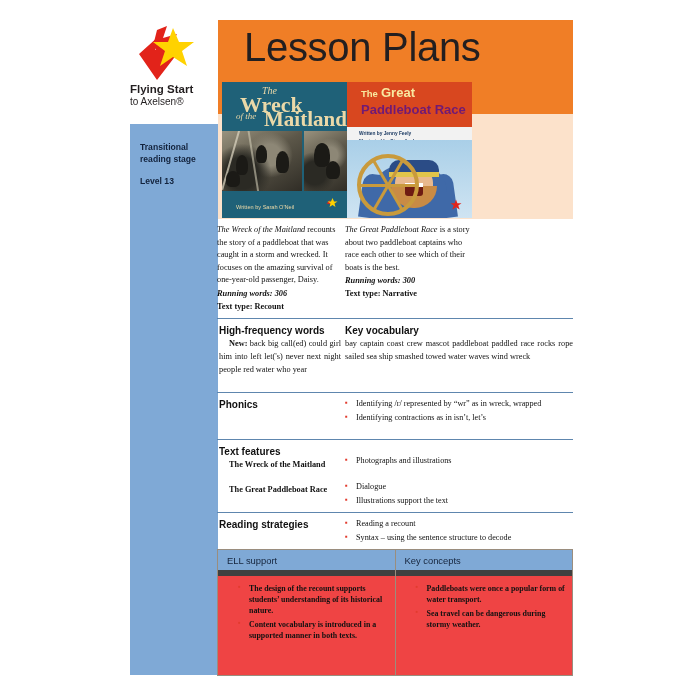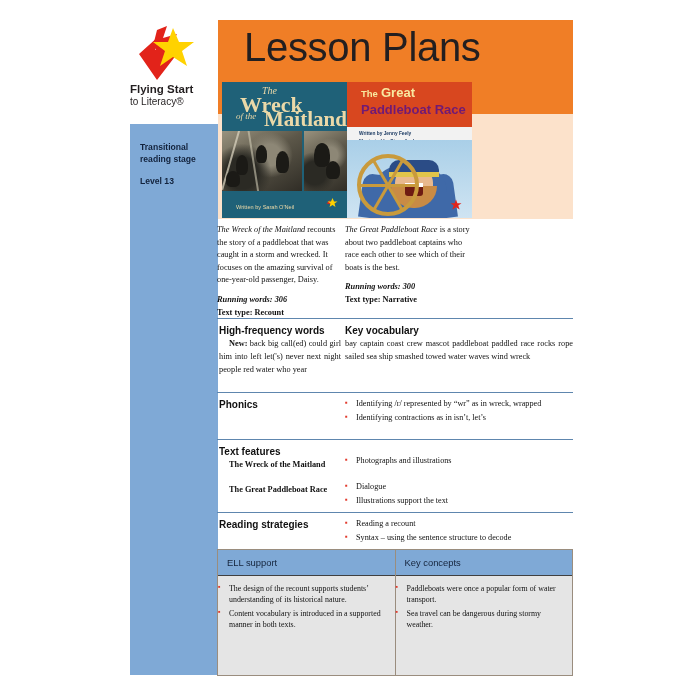--- a/index.html
+++ b/index.html
@@ -91,64 +91,64 @@
             border-radius:10px 10px 2px 2px;}
   .c2 .cap-band{position:absolute;left:42px;bottom:41px;width:50px;height:5px;background:#E0C44A;}
   .c2 .star{position:absolute;right:10px;bottom:8px;width:12px;height:11px;}
 
   
   .desc{position:absolute;top:224px;font-family:"Liberation Serif",serif;font-size:8.3px;color:#111;
         line-height:1.52;}
   .desc.d1{left:217px;width:128px;}
   .desc.d2{left:345px;width:128px;}
   .desc .ti{font-style:italic;}
-  .desc .rw{font-style:italic;font-weight:bold;display:block;margin-top:7px;}
+  .desc .rw{font-style:italic;font-weight:bold;display:block;margin-top:1px;}
   .desc .tt{font-weight:bold;display:block;}
 
   
   .rule{position:absolute;left:217px;width:356px;height:1px;background:#5E86AE;}
 
   .sec-h{position:absolute;font-weight:bold;font-size:10px;color:#111;}
   .body-t{position:absolute;font-family:"Liberation Serif",serif;font-size:8.3px;color:#111;line-height:1.55;}
   .body-t b{font-weight:bold;margin-left:10px;}
 
   ul.bl{list-style:none;margin:0;padding:0;position:absolute;}
   ul.bl li{position:relative;padding-left:11px;margin-bottom:2.5px;
            font-family:"Liberation Serif",serif;font-size:8.2px;color:#111;line-height:1.45;}
   ul.bl li:before{content:"\25AA";position:absolute;left:0;top:-1px;color:#E23B2E;font-size:8px;}
 
   
   .tbl{position:absolute;left:217px;top:549px;width:356px;height:127px;border:1px solid #9a8d7e;
        box-sizing:border-box;display:flex;}
   .tcol{flex:1;display:flex;flex-direction:column;border-right:1px solid #9a8d7e;box-sizing:border-box;}
   .tcol:last-child{border-right:none;}
   .thead{height:26px;background:#7FA9D6;display:flex;align-items:center;padding-left:9px;
-         font-size:9.4px;color:#15243c;border-bottom:1px solid #404040;box-sizing:border-box;}
-  .tbody{flex:1;background:#e5e5e5;padding:7px 7px 0 0;box-sizing:border-box;}
+         font-size:9.4px;color:#15243c;border-bottom:6px solid #404040;box-sizing:border-box;}
+  .tbody{flex:1;background:#ef4444;padding:7px 7px 0 20px;box-sizing:border-box;font-weight:bold;}
   .tbody ul{list-style:none;margin:0;padding:0;}
   .tbody li{position:relative;padding-left:11px;margin-bottom:3px;
             font-family:"Liberation Serif",serif;font-size:7.9px;color:#111;line-height:1.4;}
   .tbody li:before{content:"\25AA";position:absolute;left:0;top:-1px;color:#E23B2E;font-size:7.5px;}
 </style>
 </head>
 <body>
 
 <div class="page">
 
   <div class="logo-box">
     <div class="logo-mark">
       <svg width="62" height="58" viewBox="0 0 62 58">
         <path d="M2 30 L22 12 L18 26 L34 16 L26 34 L40 30 L20 56 Z" fill="#E2231A"></path>
         <path d="M20 6 L30 2 L26 14 L40 10 L34 22 L46 20 L30 38 L16 22 Z" fill="#E2231A"></path>
         <path d="M36 4 L42 18 L57 18 L45 27 L50 42 L36 33 L23 42 L28 27 L16 18 L31 18 Z" fill="#FFD200"></path>
       </svg>
     </div>
     <div class="logo-text">
       <span>Flying Start</span><br>
-      <span class="l2">to Literacy®</span>
+      <span class="l2">to Axelsen®</span>
     </div>
   </div>
 
   <div class="sidebar">
     <div class="s-stage">Transitional reading stage</div>
     <div class="s-level">Level 13</div>
   </div>
 
   <div class="header">
     <h1>Lesson Plans</h1>

